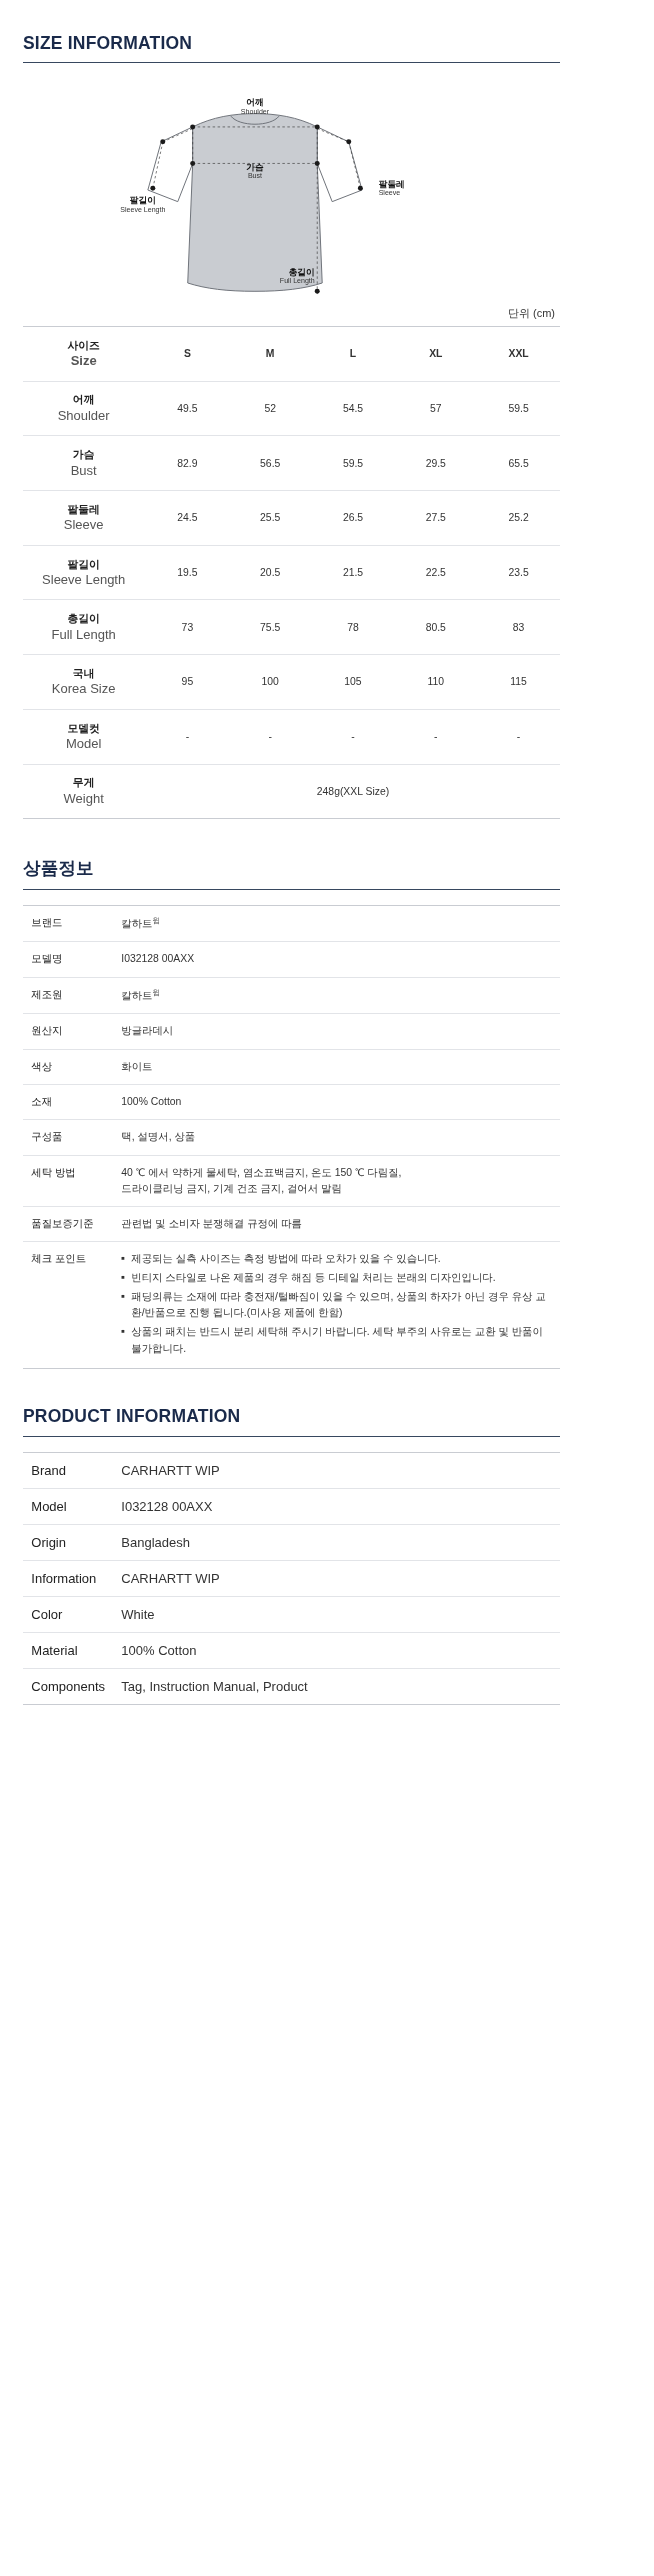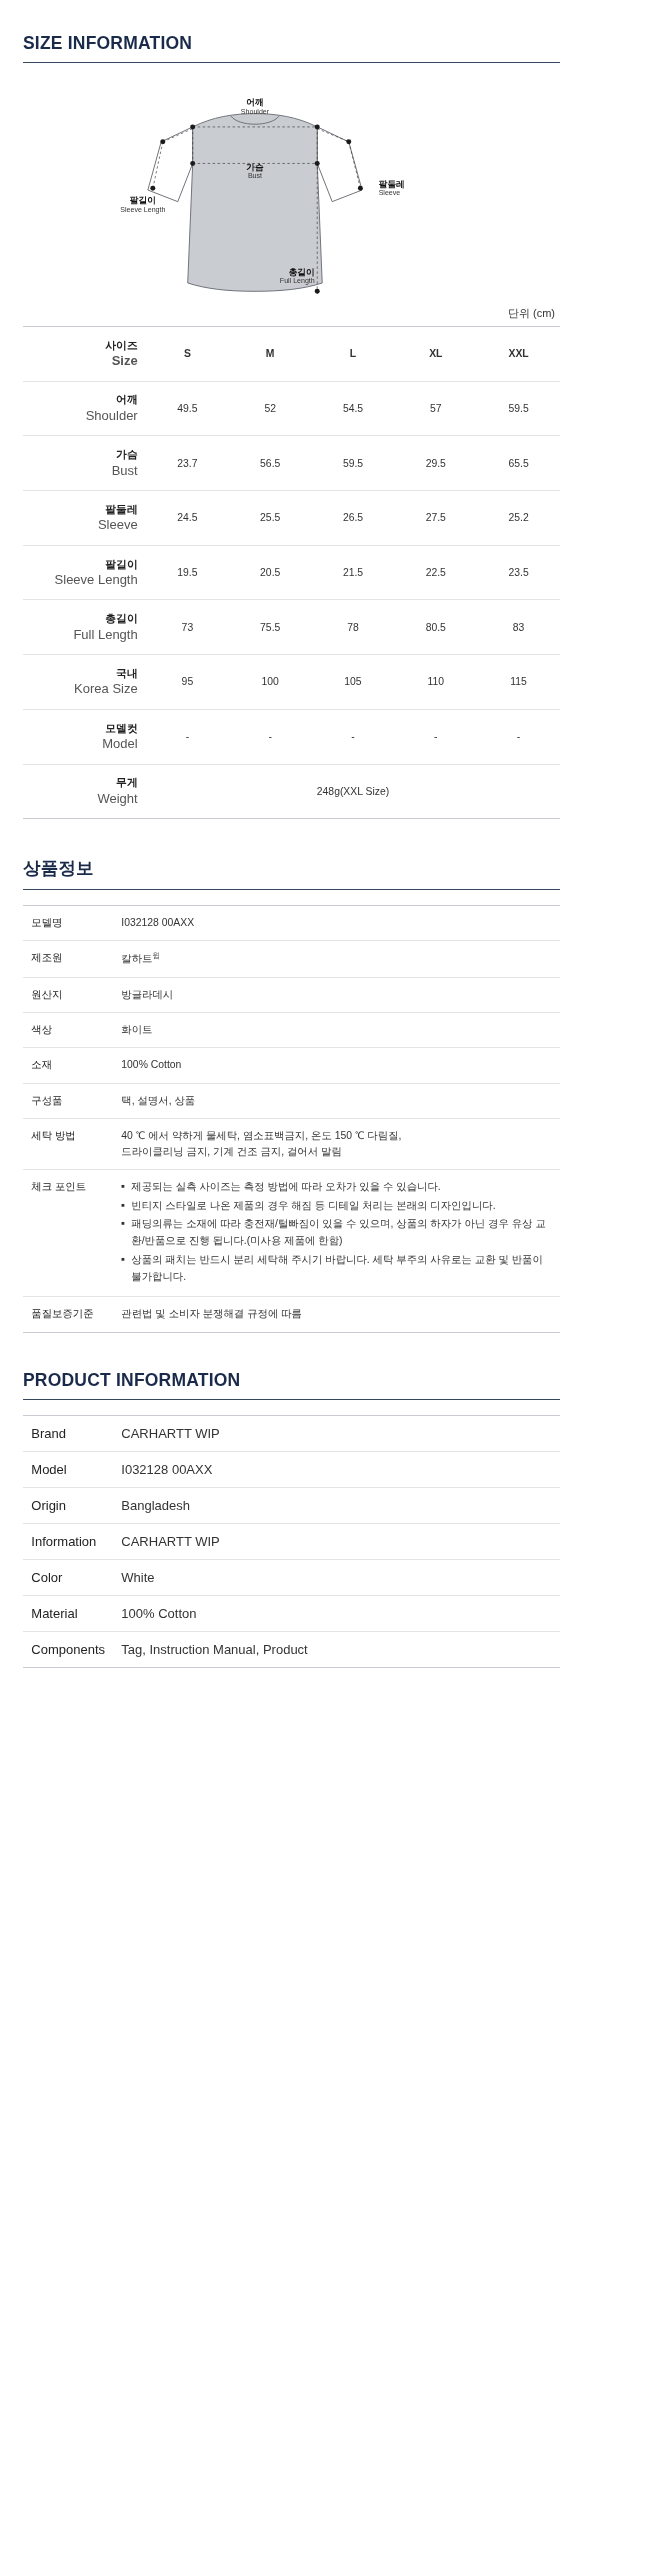--- a/index.html
+++ b/index.html
@@ -62,21 +62,21 @@
   table.size-table th, table.size-table td {
     border-bottom: 0.8px solid #e2e4e8;
     padding: 10.8px 8.3px;
     font-size: 10.4px;
     text-align: center;
     vertical-align: middle;
     color: #333;
   }
   table.size-table tr:last-child td { border-bottom: none; }
   table.size-table th.rowhead, table.size-table td.rowhead {
-    text-align: right;
+    text-align: center;
     padding-left: 6.6px;
     width: 123px;
     margin-left: 48px;
   }
   .kr {
     display: block;
     font-size: 10.8px;
     font-weight: bold;
     color: #222;
     line-height: 1.35;
@@ -246,21 +246,21 @@
           <td>54.5</td>
           <td>57</td>
           <td>59.5</td>
         </tr>
 
         <tr>
           <td class="rowhead">
             <span class="kr">가슴</span>
             <span class="en">Bust</span>
           </td>
-          <td>23.7</td>
+          <td>82.9</td>
           <td>56.5</td>
           <td>59.5</td>
           <td>29.5</td>
           <td>65.5</td>
         </tr>
 
         <tr>
           <td class="rowhead">
             <span class="kr">팔둘레</span>
             <span class="en">Sleeve</span>
@@ -333,20 +333,24 @@
 
   <div class="block-gap"></div>
 
   <div>
     <h2 class="section-title">상품정보</h2>
     <div class="title-rule"></div>
 
     <table class="info-table">
       <tbody>
         <tr>
+          <td class="label">브랜드</td>
+          <td class="value"><span>칼하트</span><span class="sup">윕</span></td>
+        </tr>
+        <tr>
           <td class="label">모델명</td>
           <td class="value">I032128 00AXX</td>
         </tr>
         <tr>
           <td class="label">제조원</td>
           <td class="value"><span>칼하트</span><span class="sup">윕</span></td>
         </tr>
         <tr>
           <td class="label">원산지</td>
           <td class="value">방글라데시</td>
@@ -360,36 +364,36 @@
           <td class="value">100% Cotton</td>
         </tr>
         <tr>
           <td class="label">구성품</td>
           <td class="value">택, 설명서, 상품</td>
         </tr>
         <tr>
           <td class="label">세탁 방법</td>
           <td class="value" style="white-space: pre-line;">40 ℃ 에서 약하게 물세탁, 염소표백금지, 온도 150 ℃ 다림질,
 드라이클리닝 금지, 기계 건조 금지, 걸어서 말림</td>
+        </tr>
+        <tr>
+          <td class="label">품질보증기준</td>
+          <td class="value">관련법 및 소비자 분쟁해결 규정에 따름</td>
         </tr>
         <tr>
           <td class="label">체크 포인트</td>
           <td class="value">
             <ul class="bullet-list">
               <li>제공되는 실측 사이즈는 측정 방법에 따라 오차가 있을 수 있습니다.</li>
               <li>빈티지 스타일로 나온 제품의 경우 해짐 등 디테일 처리는 본래의 디자인입니다.</li>
               <li>패딩의류는 소재에 따라 충전재/털빠짐이 있을 수 있으며, 상품의 하자가 아닌 경우 유상 교환/반품으로 진행 됩니다.(미사용 제품에 한함)</li>
               <li>상품의 패치는 반드시 분리 세탁해 주시기 바랍니다. 세탁 부주의 사유로는 교환 및 반품이 불가합니다.</li>
             </ul>
           </td>
         </tr>
-        <tr>
-          <td class="label">품질보증기준</td>
-          <td class="value">관련법 및 소비자 분쟁해결 규정에 따름</td>
-        </tr>
       </tbody>
     </table>
   </div>
 
   <div class="block-gap"></div>
 
   <div>
     <h2 class="section-title">PRODUCT INFORMATION</h2>
     <div class="title-rule"></div>
 

